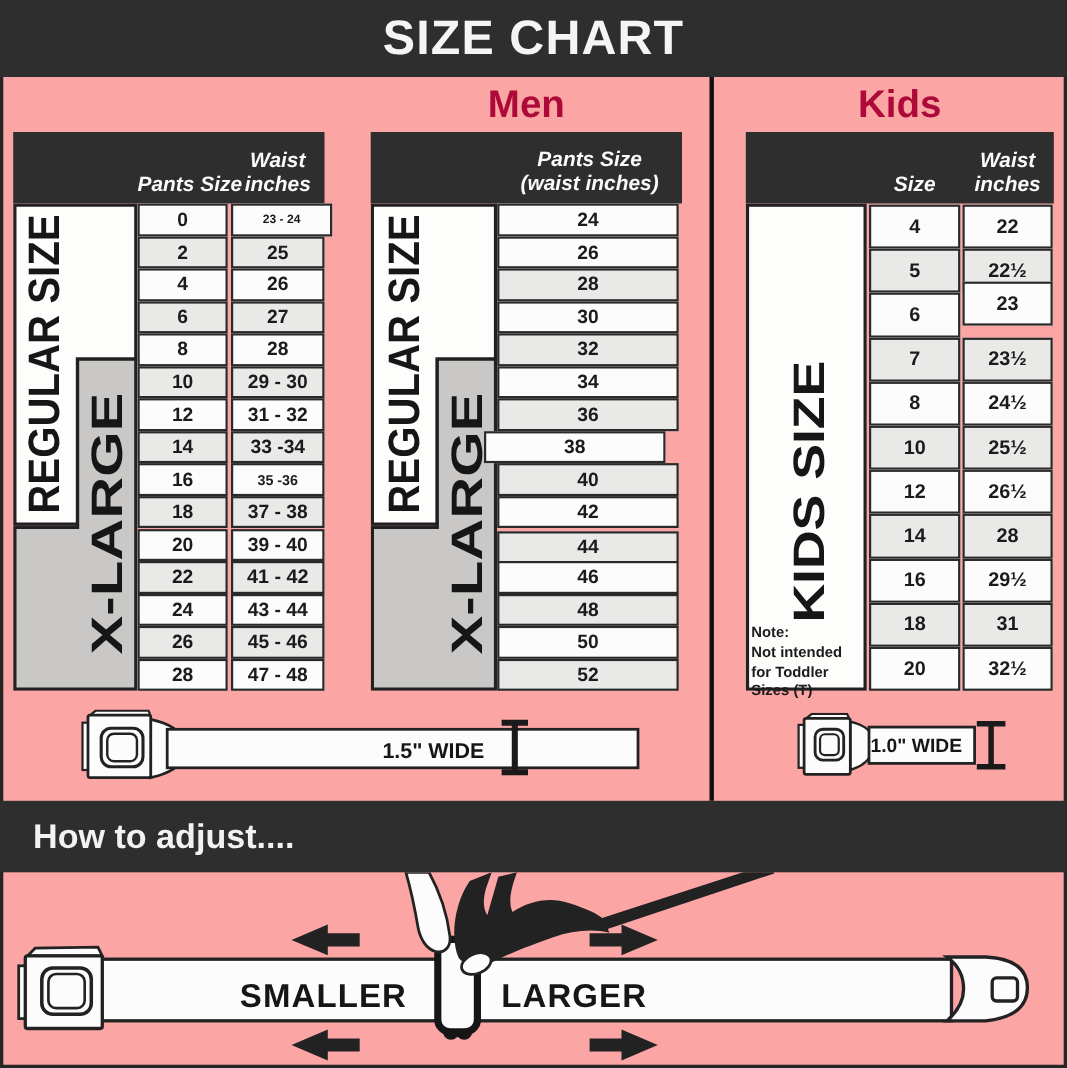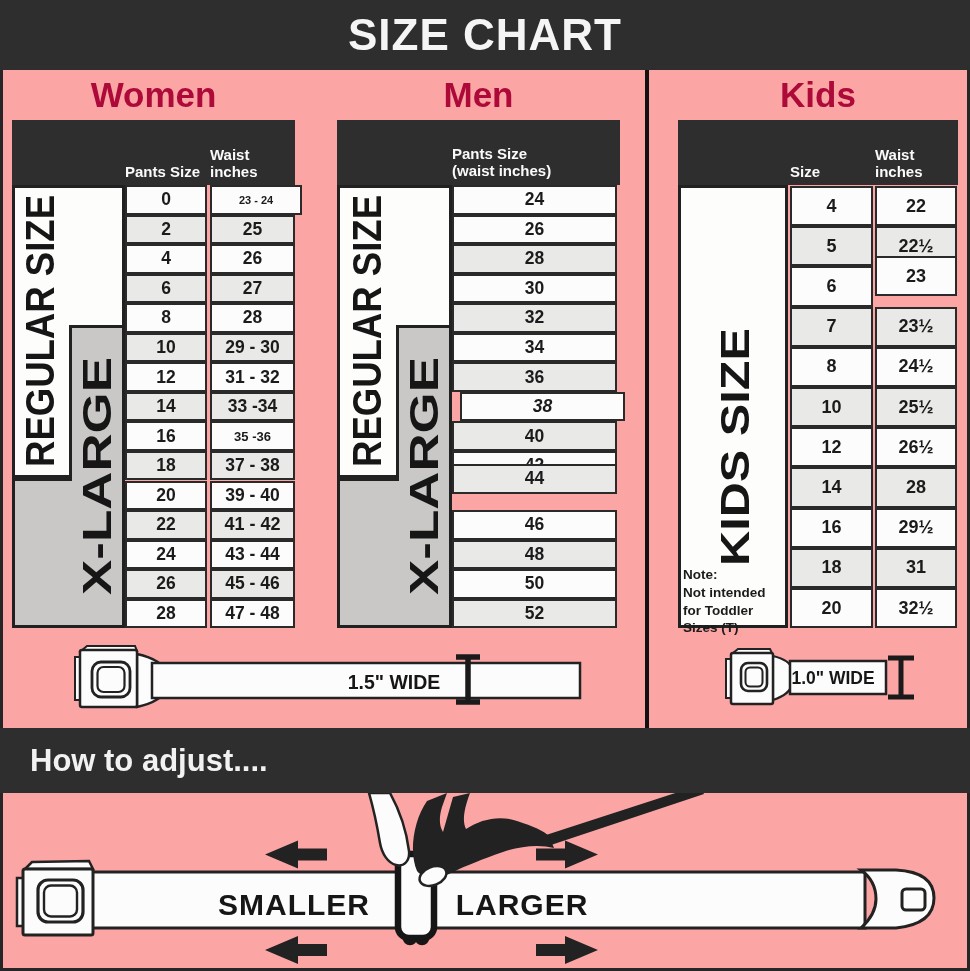--- a/index.html
+++ b/index.html
@@ -6,21 +6,21 @@
   .canvas{position:relative;width:970px;height:971px;background:#fca5a5;overflow:hidden;
     font-family:"Liberation Sans",sans-serif;
     box-shadow:inset 0 0 0 3px var(--border,#262626);}
   .bar-top{position:absolute;left:0;top:0;width:970px;height:70px;background:var(--bar,#2e2e2e);
     display:flex;align-items:center;justify-content:center;}
   .bar-top span{color:#f5f5f5;font-weight:bold;font-size:44px;letter-spacing:1px;}
   .heading{position:absolute;top:71px;height:47px;display:flex;align-items:center;justify-content:center;
     font-weight:bold;font-size:35px;color:var(--accent,#ad0a3a);}
   .vdivider{position:absolute;left:645px;top:70px;width:4px;height:658px;background:#111;}
   .thead{position:absolute;top:120px;height:65px;background:var(--bar,#2e2e2e);color:#fafafa;}
-  .thead .col{position:absolute;bottom:5px;font-weight:bold;font-size:15px;line-height:1.15;}
+  .thead .col{position:absolute;bottom:5px;text-align:center;font-weight:bold;font-size:19px;line-height:1.15;font-style:italic;}
   .thead .nowrap{white-space:nowrap;}
   .cell{position:absolute;box-sizing:border-box;border:2.5px solid #2a2a2a;background:#fcfcfc;
     display:flex;align-items:center;justify-content:center;font-weight:bold;font-size:17.5px;color:#1b1b1b;}
   .cell.alt{background:var(--row-alt,#e9e9e8);}
   .cells{position:absolute;left:0;top:0;}
   svg.layer{position:absolute;}
   svg text{font-family:"Liberation Sans",sans-serif;font-weight:bold;fill:#161616;}
   .note{position:absolute;left:683px;top:566px;width:103px;font-size:13.5px;font-weight:bold;
     color:#1b1b1b;line-height:1.32;}
   .bar-adjust{position:absolute;left:0;top:728px;width:970px;height:65px;background:var(--bar,#2e2e2e);
@@ -29,21 +29,20 @@
 </style>
 </head>
 <body>
 
 <div class="canvas">
 
   <div class="bar-top">
     <span>SIZE CHART</span>
   </div>
 
-  <div class="heading" style="left:12px;width:283px">Women</div>
   <div class="heading" style="left:337px;width:283px">Men</div>
   <div class="heading" style="left:678px;width:280px">Kids</div>
 
   <div class="vdivider"></div>
 
   <div class="thead" style="left:12px;width:283px">
     <span class="col nowrap" style="left:113px;width:82px">Pants Size</span>
     <span class="col" style="left:198px;width:85px">Waist inches</span>
   </div>
 
@@ -115,24 +114,24 @@
       <div class="cell" style="left: 210px; top: 598.7px; width: 85px; height: 29.55px; font-size: 17.5px;">47 - 48</div>
     </div>
   <div class="cells" id="men-cells">
       <div class="cell" style="left: 452px; top: 185px; width: 165px; height: 29.55px; font-size: 17.5px;">24</div>
       <div class="cell" style="left: 452px; top: 214.6px; width: 165px; height: 29.55px; font-size: 17.5px;">26</div>
       <div class="cell alt" style="left: 452px; top: 244.1px; width: 165px; height: 29.55px; font-size: 17.5px;">28</div>
       <div class="cell" style="left: 452px; top: 273.6px; width: 165px; height: 29.55px; font-size: 17.5px;">30</div>
       <div class="cell alt" style="left: 452px; top: 303.2px; width: 165px; height: 29.55px; font-size: 17.5px;">32</div>
       <div class="cell" style="left: 452px; top: 332.8px; width: 165px; height: 29.55px; font-size: 17.5px;">34</div>
       <div class="cell alt" style="left: 452px; top: 362.3px; width: 165px; height: 29.55px; font-size: 17.5px;">36</div>
-      <div class="cell" style="left: 460px; top: 391.9px; width: 165px; height: 29.55px; font-size: 17.5px; font-style: italic;">38</div>
+      <div class="cell" style="left: 440px; top: 391.9px; width: 165px; height: 29.55px; font-size: 17.5px;">38</div>
       <div class="cell alt" style="left: 452px; top: 421.4px; width: 165px; height: 29.55px; font-size: 17.5px;">40</div>
       <div class="cell" style="left: 452px; top: 450.9px; width: 165px; height: 29.55px; font-size: 17.5px;">42</div>
-      <div class="cell alt" style="left: 452px; top: 464px; width: 165px; height: 29.55px; font-size: 17.5px;">44</div>
+      <div class="cell alt" style="left: 452px; top: 483px; width: 165px; height: 29.55px; font-size: 17.5px;">44</div>
       <div class="cell" style="left: 452px; top: 510.1px; width: 165px; height: 29.55px; font-size: 17.5px;">46</div>
       <div class="cell alt" style="left: 452px; top: 539.6px; width: 165px; height: 29.55px; font-size: 17.5px;">48</div>
       <div class="cell" style="left: 452px; top: 569.2px; width: 165px; height: 29.55px; font-size: 17.5px;">50</div>
       <div class="cell alt" style="left: 452px; top: 598.7px; width: 165px; height: 29.55px; font-size: 17.5px;">52</div>
     </div>
   <div class="cells" id="kids-cells">
       <div class="cell" style="left: 790px; top: 186px; width: 83px; height: 40.2px; font-size: 18px;">4</div>
       <div class="cell" style="left: 875px; top: 186px; width: 82px; height: 40.2px; font-size: 18px;">22</div>
       <div class="cell alt" style="left: 790px; top: 226.2px; width: 83px; height: 40.2px; font-size: 18px;">5</div>
       <div class="cell alt" style="left: 875px; top: 226.2px; width: 82px; height: 40.2px; font-size: 18px;">22½</div>

